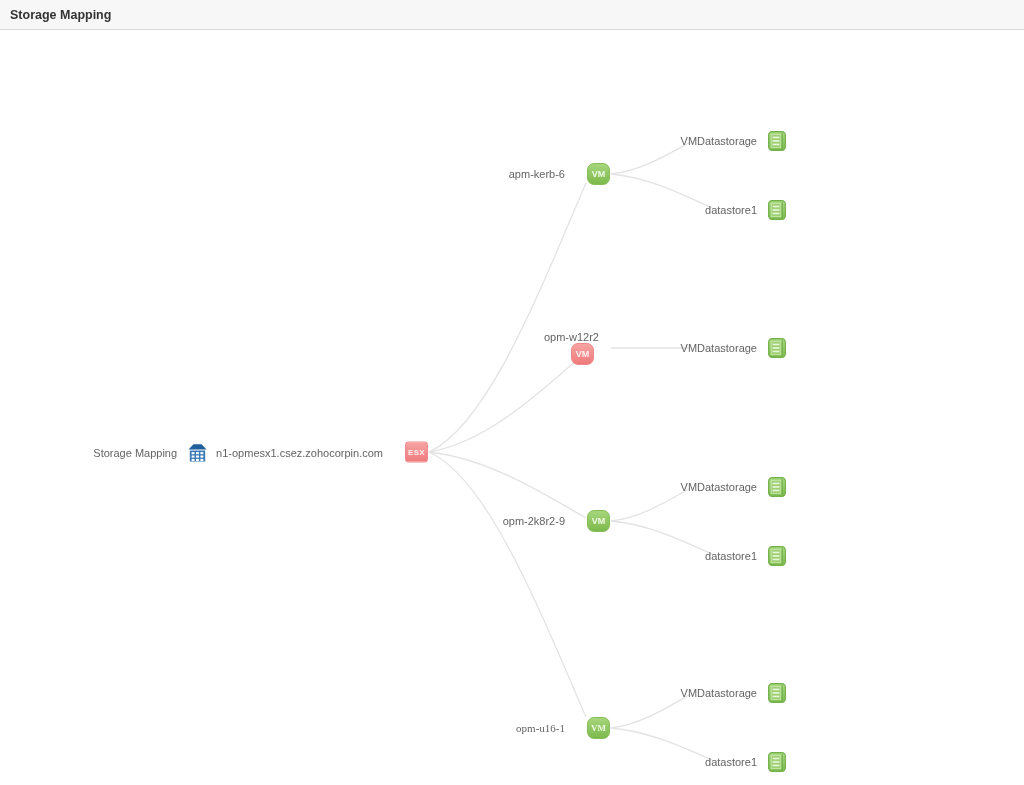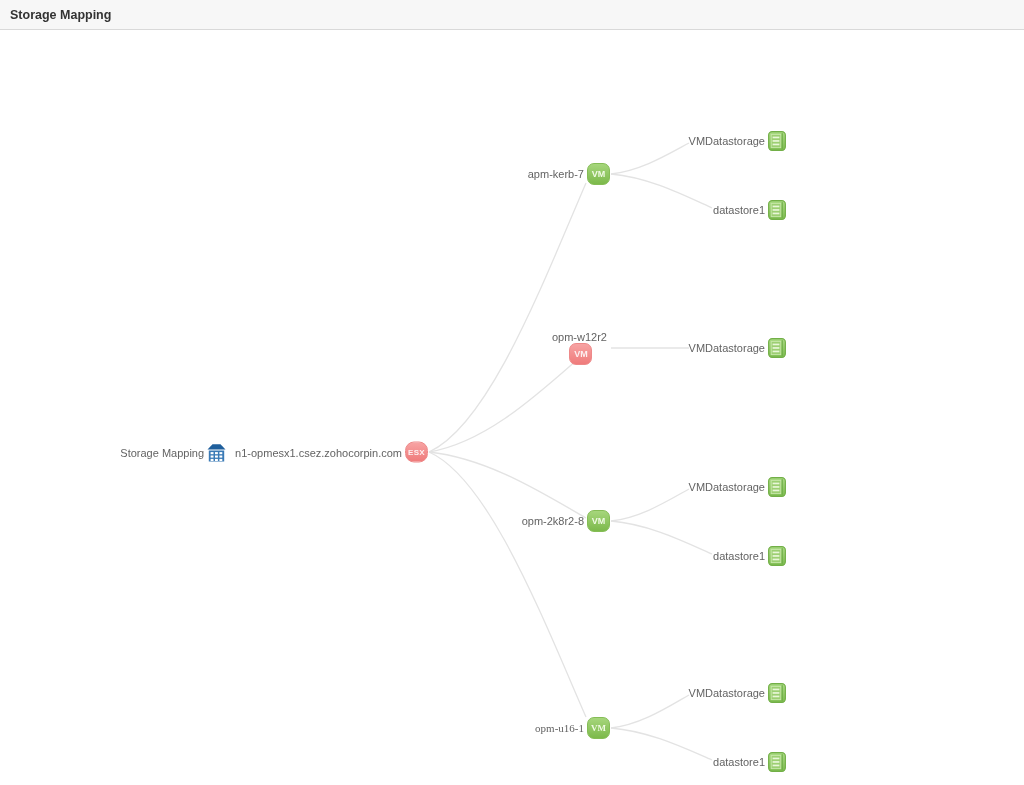--- a/index.html
+++ b/index.html
@@ -37,44 +37,45 @@
     position: absolute;
     display: flex;
     align-items: center;
     white-space: nowrap;
     transform: translateY(-50%);
     cursor: pointer;
   }
   .nlabel {
     font-size: 11px;
     color: #636363;
-    margin-right: 3px;
+    margin-right: 11px;
   }
   .badge {
     display: inline-flex;
     align-items: center;
     justify-content: center;
     width: 23px; height: 22px;
     border-radius: 7px;
     font-size: 9px;
     font-weight: bold;
     box-sizing: border-box;
     flex: 0 0 auto;
+    margin-left: 11px;
   }
   .badge.green {
     background: linear-gradient(#a6d67c, #7cb94b);
     border: 1px solid #85bd56;
     color: #f0fae4;
   }
   .badge.red {
     background: linear-gradient(#f7a3a3, #ef7b7b);
     border: 1px solid #ee8989;
     color: #fdeff0;
   }
-  .badge.esx { font-size: 8px; height: 21px; border-radius: 9px; letter-spacing: 0.3px; }
+  .badge.esx { font-size: 8px; height: 21px; border-radius: 3px; letter-spacing: 0.3px; }
   .icon { flex: 0 0 auto; display: inline-block; }
   .root-gap { display: inline-block; width: 9px; }
 </style>
 </head>
 <body>
 
 <div class="header">
   <span class="title">Storage Mapping</span>
 </div>
 
@@ -107,29 +108,29 @@
       <rect x="3.6" y="16.4" width="2.9" height="2.1"></rect>
           <rect x="8.0" y="16.4" width="2.9" height="2.1"></rect>
           <rect x="12.4" y="16.4" width="2.9" height="2.1"></rect>
     </g>
   </svg>
       <span class="root-gap"></span>
       <span class="nlabel">n1-opmesx1.csez.zohocorpin.com</span>
       <span class="badge esx red">ESX</span>
     </div>
     <div class="node" style="right: 414px; top: 144px;">
-      <span class="nlabel">apm-kerb-7</span>
+      <span class="nlabel">apm-kerb-6</span>
       <span class="badge green">VM</span>
     </div>
     <div class="node" style="right: 414px; top: 318px; flex-direction: column;">
       <span class="nlabel">opm-w12r2</span>
       <span class="badge red">VM</span>
     </div>
     <div class="node" style="right: 414px; top: 491px;">
-      <span class="nlabel">opm-2k8r2-8</span>
+      <span class="nlabel">opm-2k8r2-9</span>
       <span class="badge green">VM</span>
     </div>
     <div class="node" style="right: 414px; top: 698px; font-family: Liberation Serif, serif;">
       <span class="nlabel">opm-u16-1</span>
       <span class="badge green">VM</span>
     </div>
     <div class="node" style="right: 238px; top: 111px;">
       <span class="nlabel">VMDatastorage</span>
       <svg width="18" height="20" viewBox="0 0 18 20" class="icon">
     <defs>

